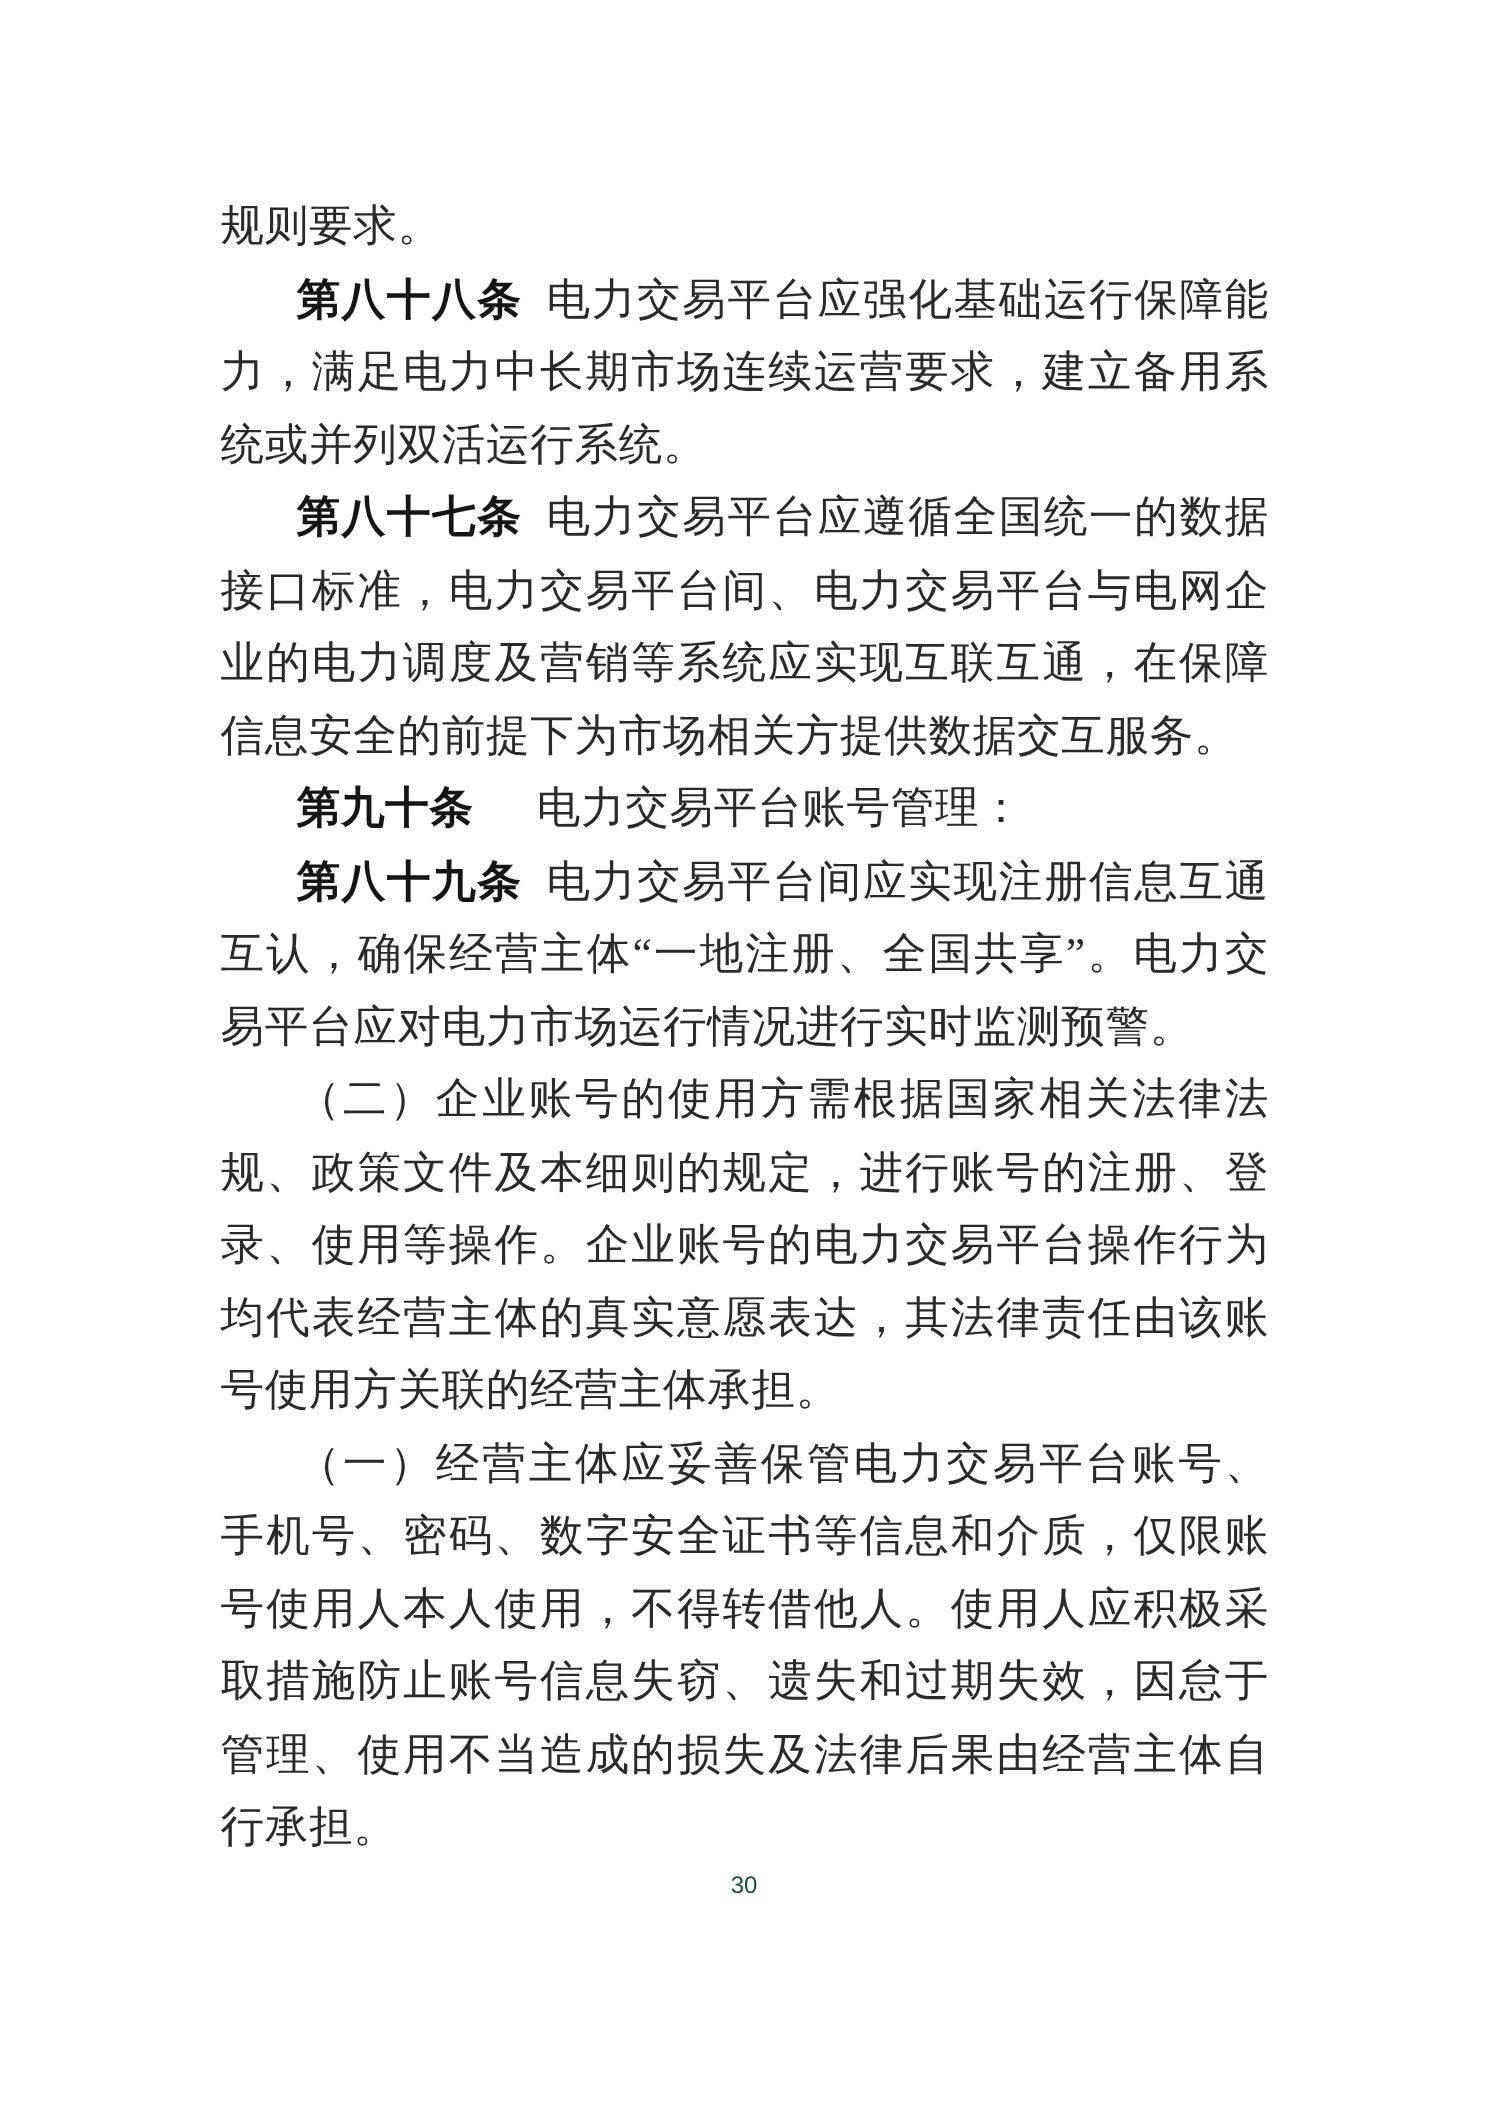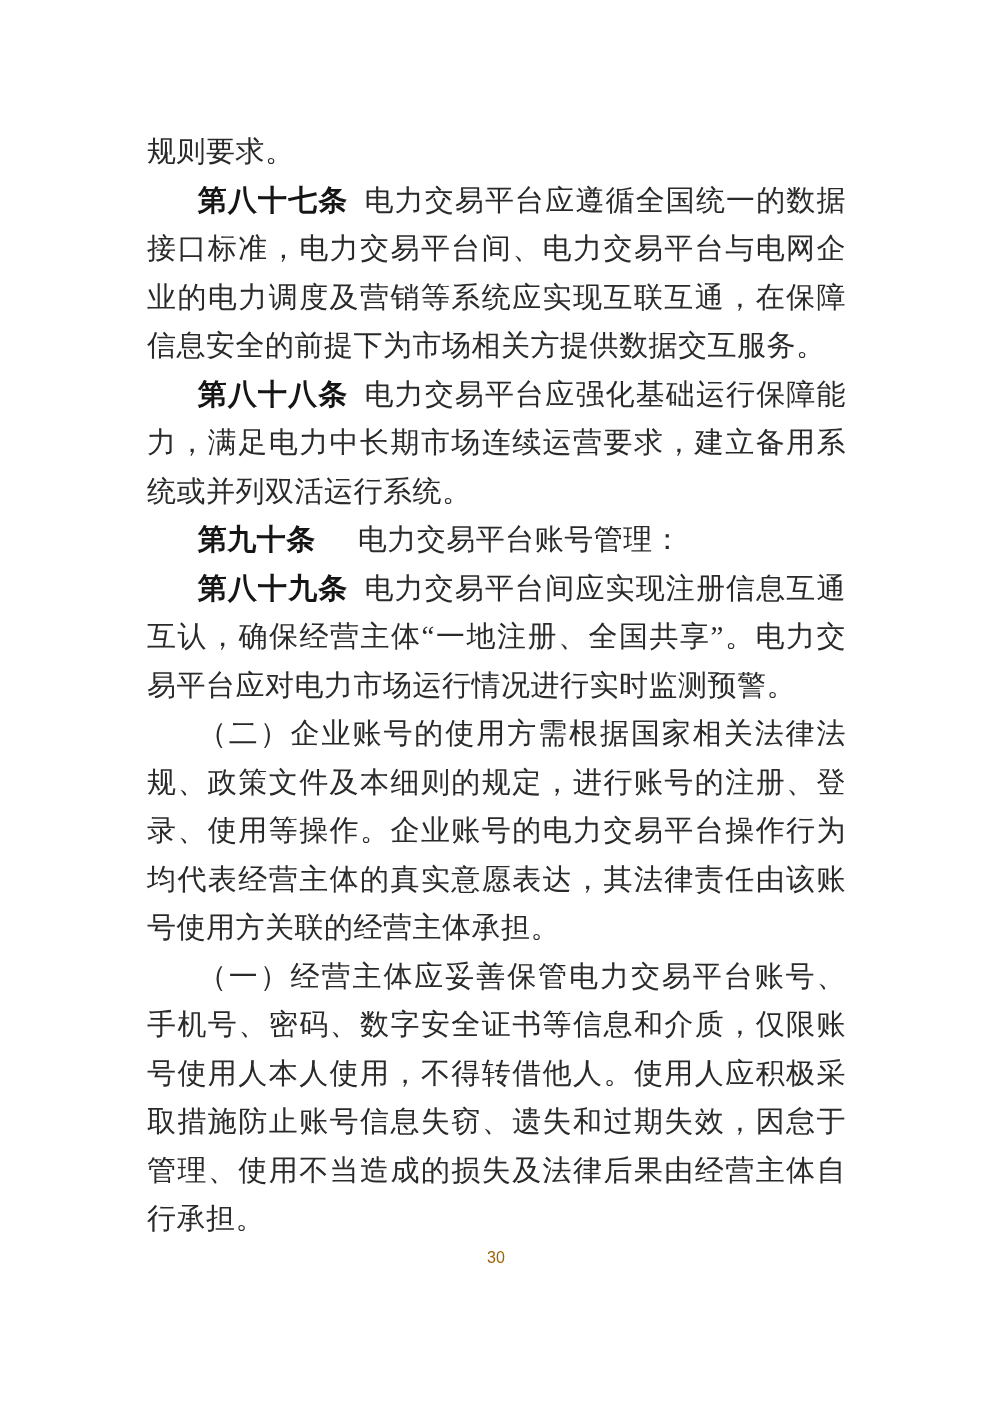--- a/index.html
+++ b/index.html
@@ -47,34 +47,34 @@
   .footer {
     position: absolute;
     left: 0;
     right: 0;
     top: 1249px;
     text-align: center;
   }
   .page-number {
     font-family: "Liberation Sans", "DejaVu Sans", sans-serif;
     font-size: 16px;
-    color: #a16207;
+    color: #14532d;
   }
 </style>
 </head>
 <body>
 
 <div class="page">
   <div class="content">
 
     <p class="para no-indent"><span>规则要求。</span></p>
 
+    <p class="para"><span class="article-label">第八十八条</span><span>电力交易平台应强化基础运行保障能力，满足电力中长期市场连续运营要求，建立备用系统或并列双活运行系统。</span></p>
+
     <p class="para"><span class="article-label">第八十七条</span><span>电力交易平台应遵循全国统一的数据接口标准，电力交易平台间、电力交易平台与电网企业的电力调度及营销等系统应实现互联互通，在保障信息安全的前提下为市场相关方提供数据交互服务。</span></p>
-
-    <p class="para"><span class="article-label">第八十八条</span><span>电力交易平台应强化基础运行保障能力，满足电力中长期市场连续运营要求，建立备用系统或并列双活运行系统。</span></p>
 
     <p class="para"><span class="article-label wide-gap">第九十条</span><span>电力交易平台账号管理：</span></p>
 
     <p class="para"><span class="article-label">第八十九条</span><span>电力交易平台间应实现注册信息互通互认，确保经营主体“一地注册、全国共享”。电力交易平台应对电力市场运行情况进行实时监测预警。</span></p>
 
     <p class="para"><span>（二）企业账号的使用方需根据国家相关法律法规、政策文件及本细则的规定，进行账号的注册、登录、使用等操作。企业账号的电力交易平台操作行为均代表经营主体的真实意愿表达，其法律责任由该账号使用方关联的经营主体承担。</span></p>
 
     <p class="para"><span>（一）经营主体应妥善保管电力交易平台账号、手机号、密码、数字安全证书等信息和介质，仅限账号使用人本人使用，不得转借他人。使用人应积极采取措施防止账号信息失窃、遗失和过期失效，因怠于管理、使用不当造成的损失及法律后果由经营主体自行承担。</span></p>
 
 

